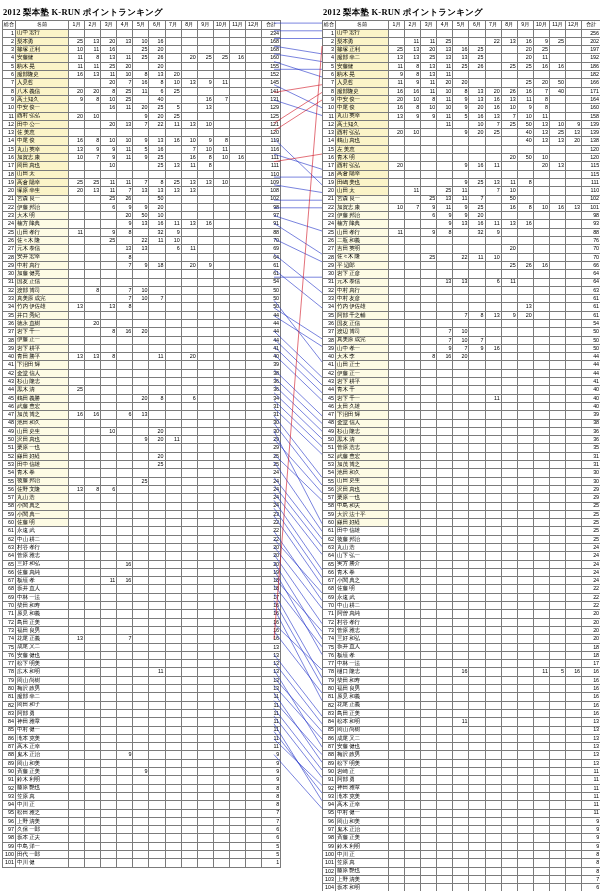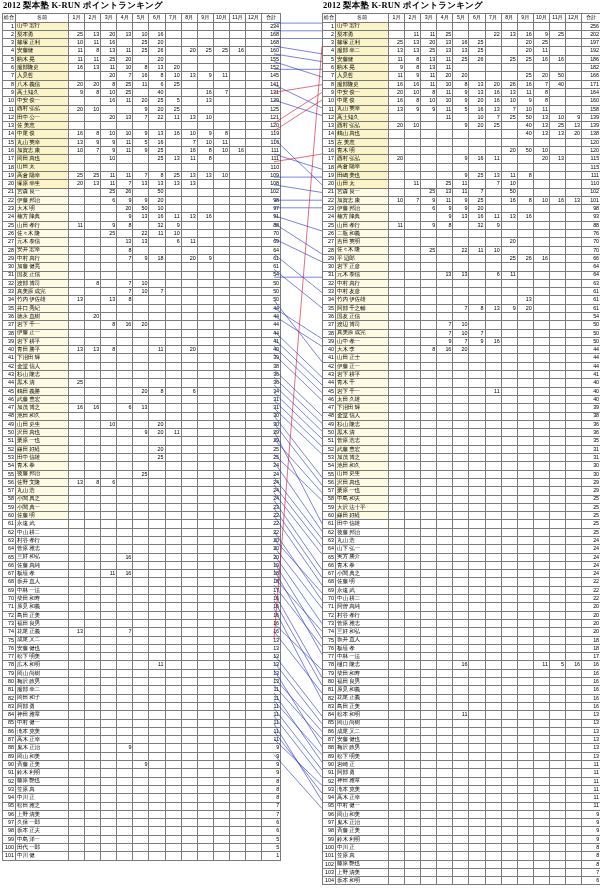--- a/index.html
+++ b/index.html
@@ -5,21 +5,21 @@
   html,body{margin:0;padding:0;background:#ffffff;}
   body{
     width:600px;height:891px;
     font-family:"Liberation Sans", sans-serif;
     font-size:6px;
     color:#000;
     position:relative;
     overflow:hidden;
   }
   .page{position:relative;width:600px;height:891px;}
-  .panel{position:absolute;top:0;}
+  .panel{position:absolute;top:7px;}
   .panel-left{left:2px;width:272px;}
   .panel-right{left:322px;width:272px;}
   .title{
     font-family:"Liberation Serif", serif;
     font-weight:bold;
     font-size:8.5px;
     letter-spacing:0.2px;
     padding:0 0 1px 1px;
     white-space:nowrap;
   }

